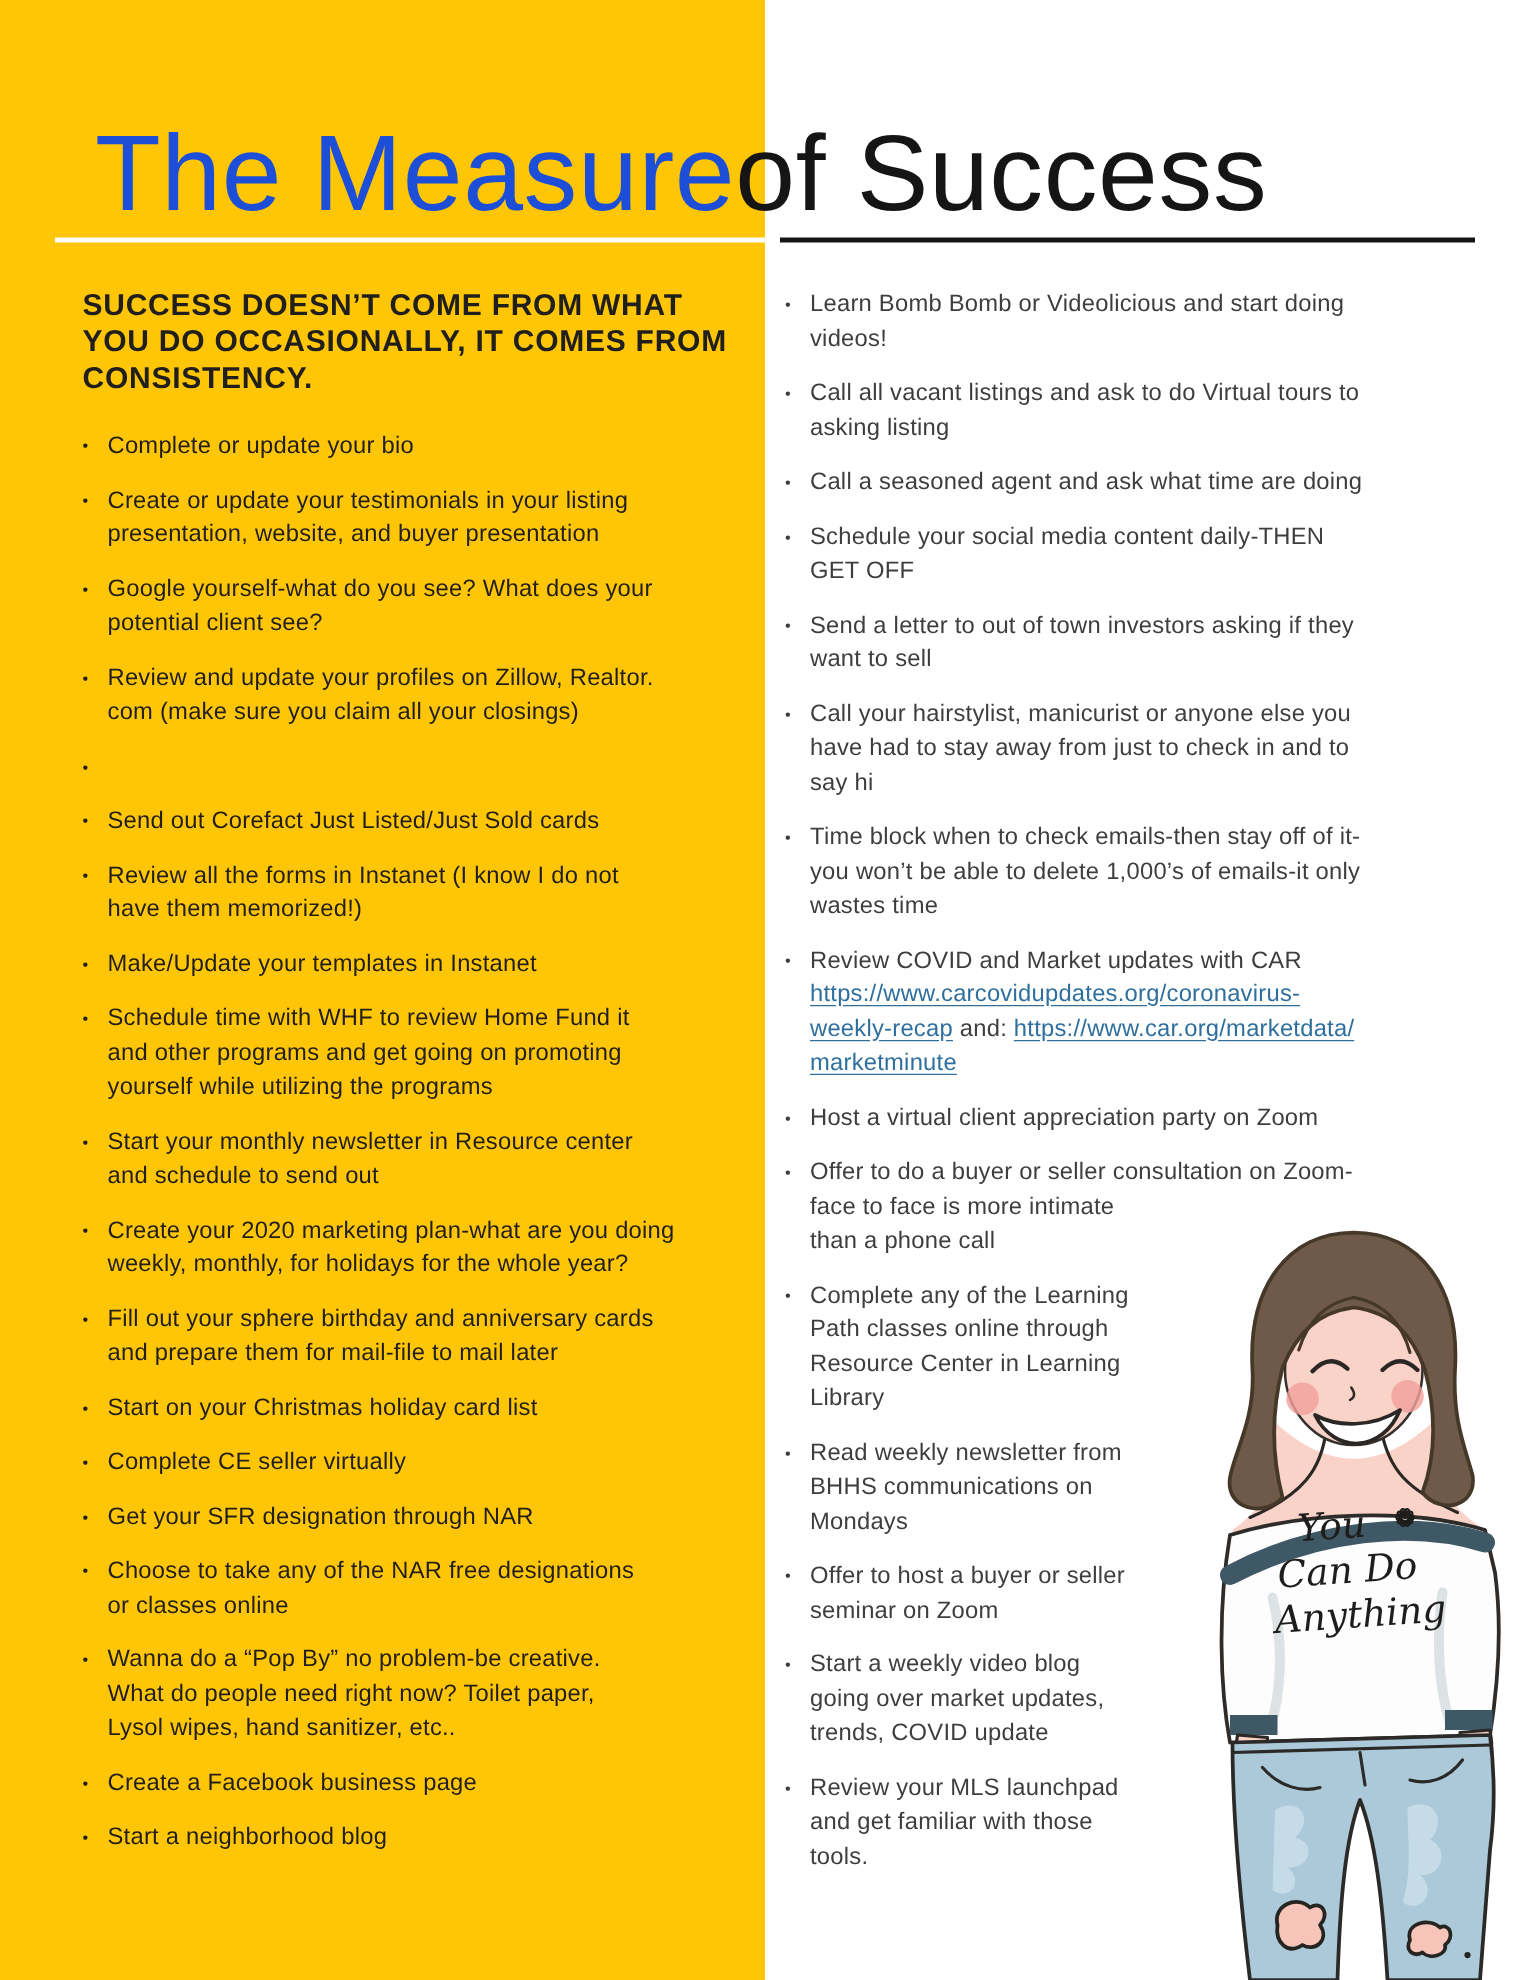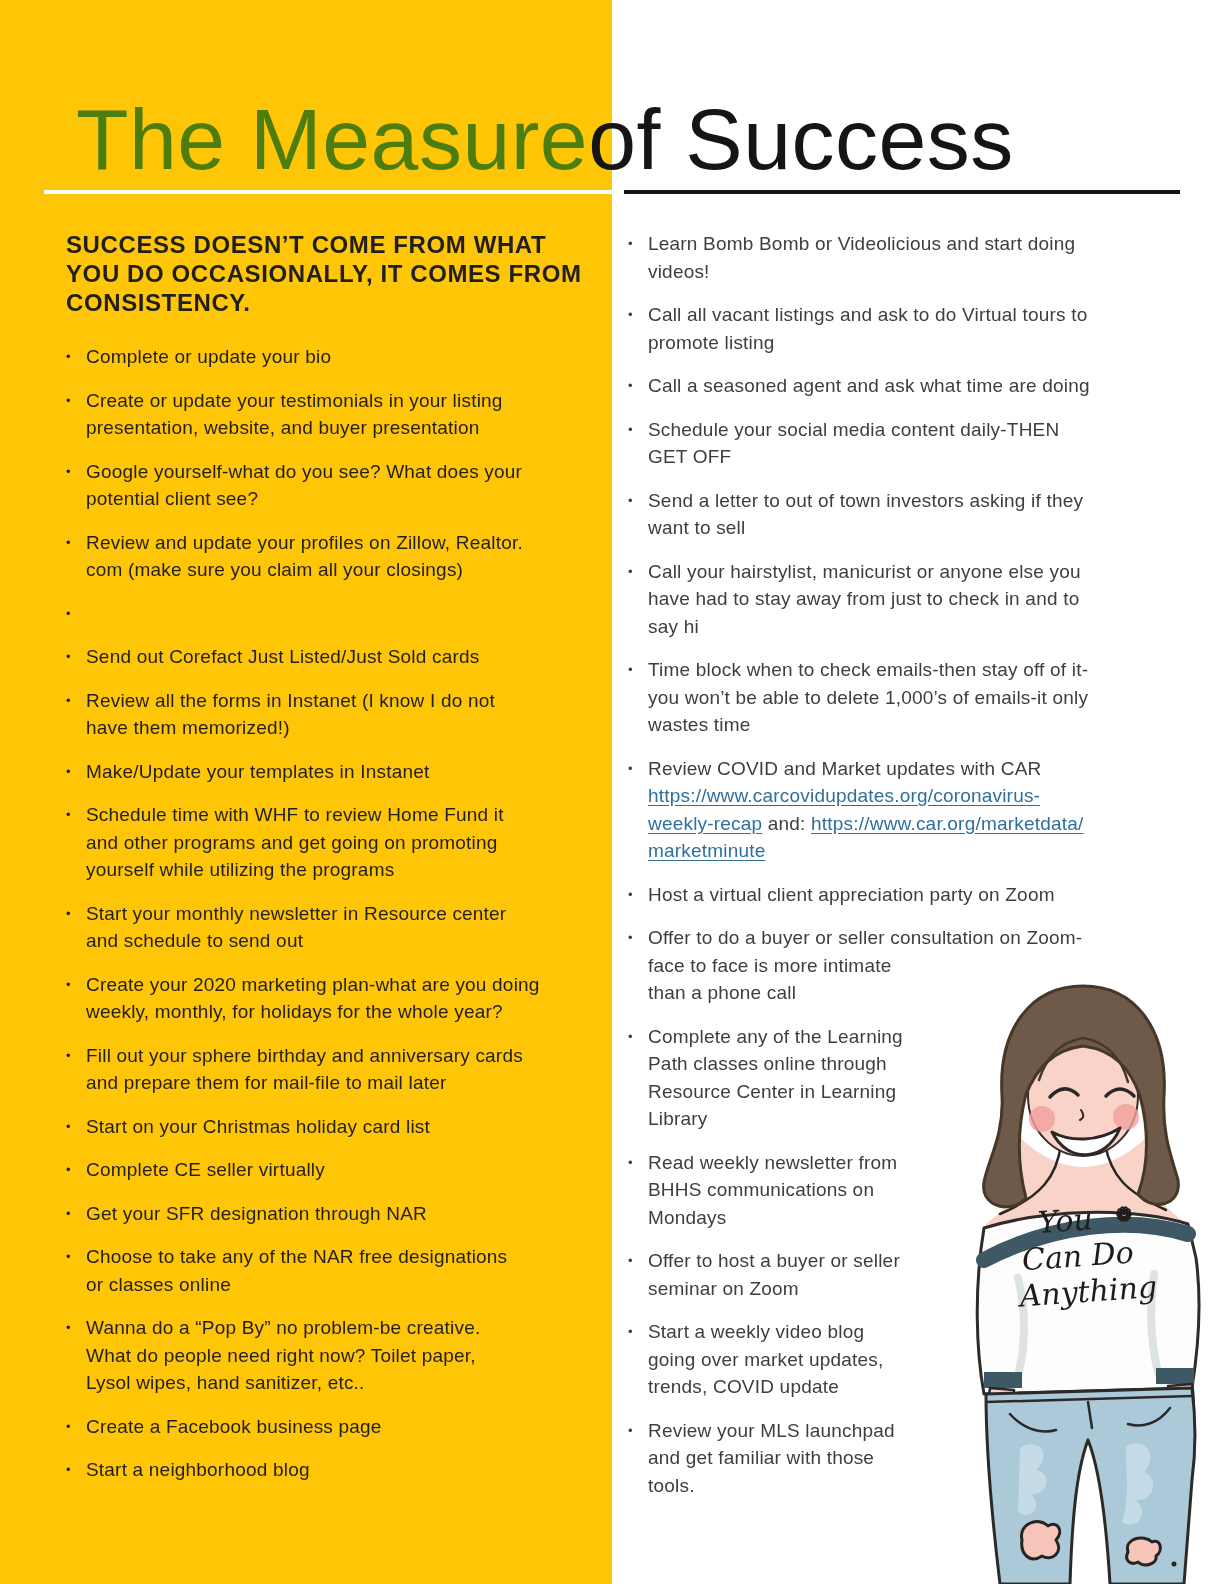--- a/index.html
+++ b/index.html
@@ -6,21 +6,21 @@
   body{
     width:1224px;height:1584px;position:relative;overflow:hidden;
     background:#ffffff;
     font-family:"Liberation Sans", sans-serif;
   }
   .left-bg{position:absolute;left:0;top:0;width:612px;height:1584px;background:#ffc607;}
   .title-row{
     position:absolute;left:76px;top:96px;white-space:nowrap;
     font-size:86px;font-weight:200;letter-spacing:0.5px;line-height:1;
   }
-  .title-left{color:#4d7c0f;}
+  .title-left{color:#1d4ed8;}
   .title-right{color:#151515;}
   .rule{position:absolute;top:190px;height:4px;}
   .rule-left{left:44px;width:568px;background:#ffffff;}
   .rule-right{left:624px;width:556px;background:#161616;}
   .col{position:absolute;top:230px;width:536px;}
   .col-left{left:66px;}
   .col-right{left:628px;}
   .heading{
     font-weight:bold;font-size:24px;line-height:29px;letter-spacing:0.6px;
     color:#211f1b;white-space:pre-line;margin:0 0 26px 0;
@@ -145,21 +145,21 @@
 <div class="col col-right">
   <ul class="task-list">
       <li>
         <span class="bullet">•</span>
         <span class="item-text">Learn Bomb Bomb or Videolicious and start doing
 videos!</span>
       </li>
       <li>
         <span class="bullet">•</span>
         <span class="item-text">Call all vacant listings and ask to do Virtual tours to
-promote listing</span>
+asking listing</span>
       </li>
       <li>
         <span class="bullet">•</span>
         <span class="item-text">Call a seasoned agent and ask what time are doing</span>
       </li>
       <li>
         <span class="bullet">•</span>
         <span class="item-text">Schedule your social media content daily-THEN
 GET OFF</span>
       </li>

